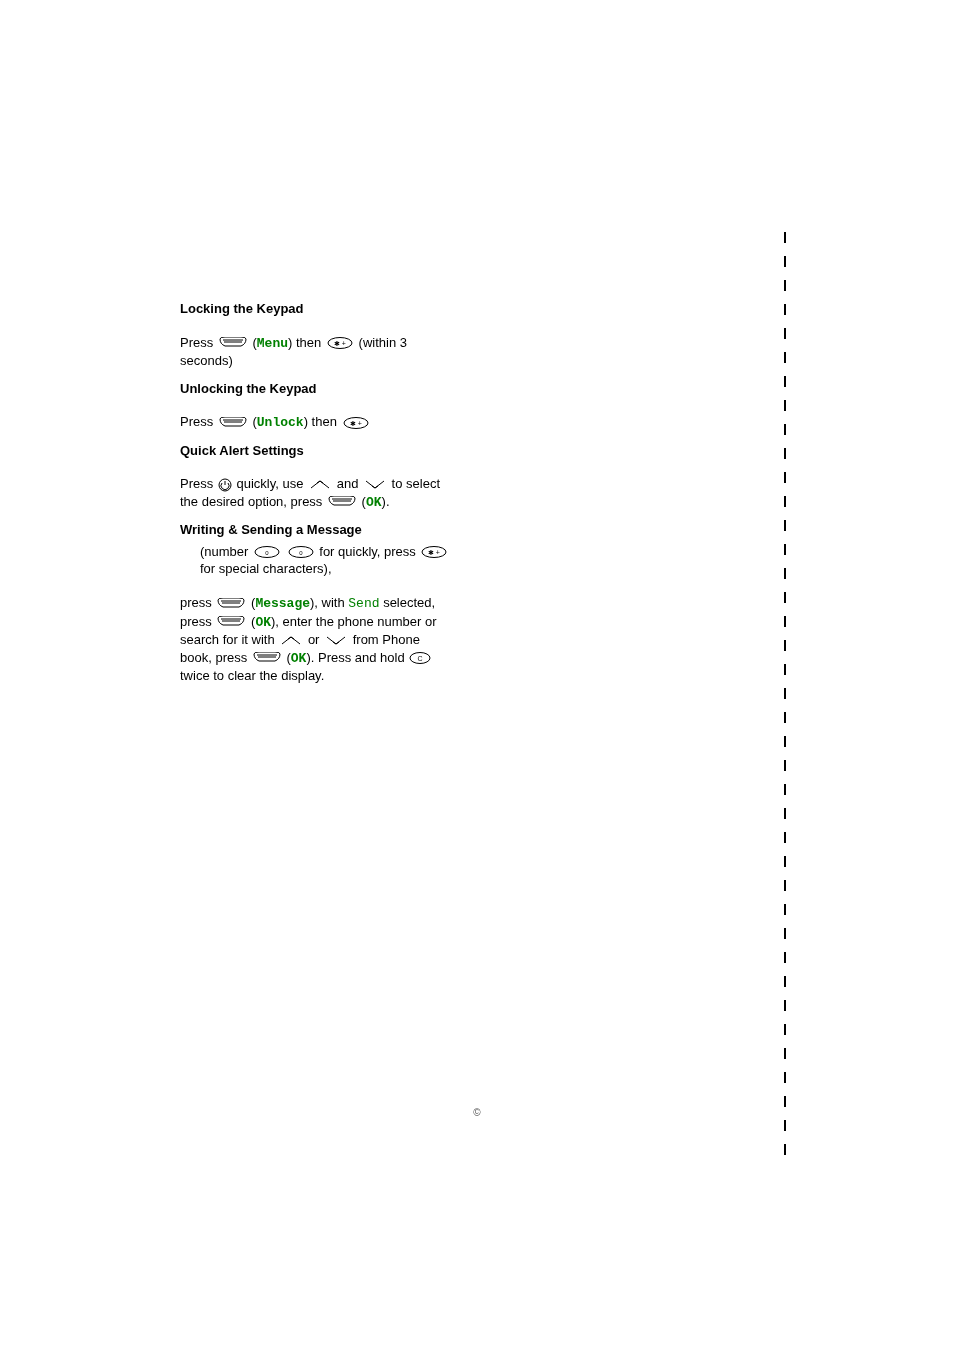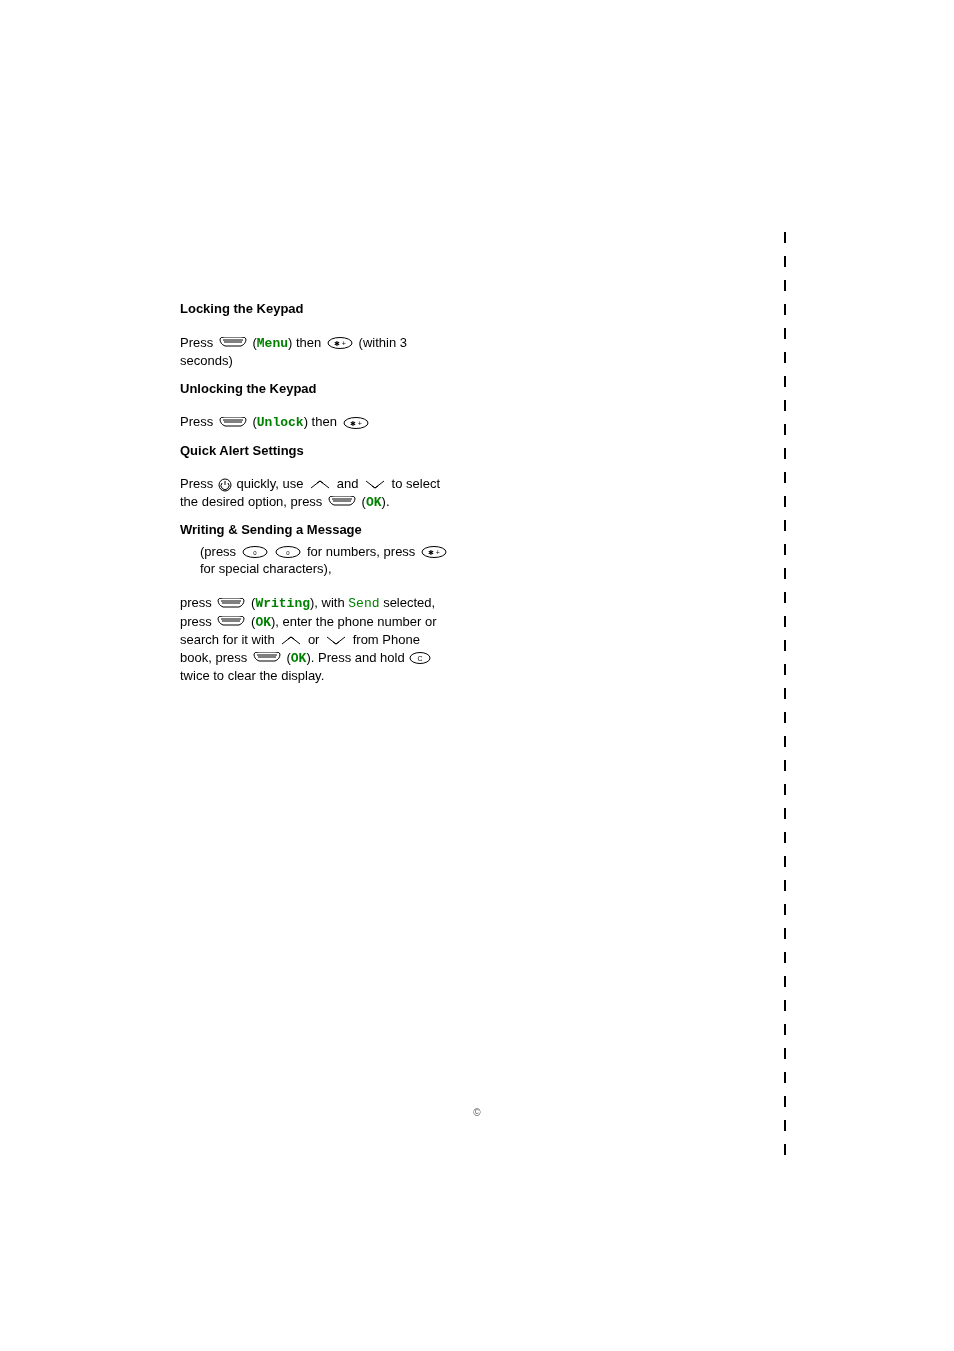--- a/index.html
+++ b/index.html
@@ -154,43 +154,43 @@
       <span> to select the desired option, press </span>
       <svg class="key" width="30" height="12">
           <use href="#softkey"></use>
         </svg>
       <span>(</span><span class="label">OK</span><span>)</span><span>.</span>
     </p>
 
     <p class="heading">Writing &amp; Sending a Message</p>
 
     <p class="indent">
-      <span>(press </span>
+      <span>(number </span>
       <svg class="key" width="28" height="12">
           <use href="#ovalkey"></use>
           <text x="14" y="9" text-anchor="middle" font-size="6">0</text>
         </svg>
       <svg class="key" width="28" height="12">
           <use href="#ovalkey"></use>
           <text x="14" y="9" text-anchor="middle" font-size="6">0</text>
         </svg>
-      <span> for numbers, press </span>
+      <span> for quickly, press </span>
       <svg class="key" width="28" height="12">
           <use href="#ovalkey"></use>
           <text x="14" y="9" text-anchor="middle" font-size="7">✱ +</text>
         </svg>
       <span> for special characters),</span>
     </p>
 
     <p class="para">
       <span>press </span>
       <svg class="key" width="30" height="12">
           <use href="#softkey"></use>
         </svg>
-      <span>(</span><span class="label">Writing</span><span>)</span><span>, with </span><span class="mono-plain">Send</span><span> selected, press </span>
+      <span>(</span><span class="label">Message</span><span>)</span><span>, with </span><span class="mono-plain">Send</span><span> selected, press </span>
       <svg class="key" width="30" height="12">
           <use href="#softkey"></use>
         </svg>
       <span>(</span><span class="label">OK</span><span>)</span><span>, enter the phone number or search for it with </span>
       <svg class="key" width="24" height="11">
           <use href="#arrowup"></use>
         </svg>
       <span> or </span>
       <svg class="key" width="24" height="11">
           <use href="#arrowdown"></use>

